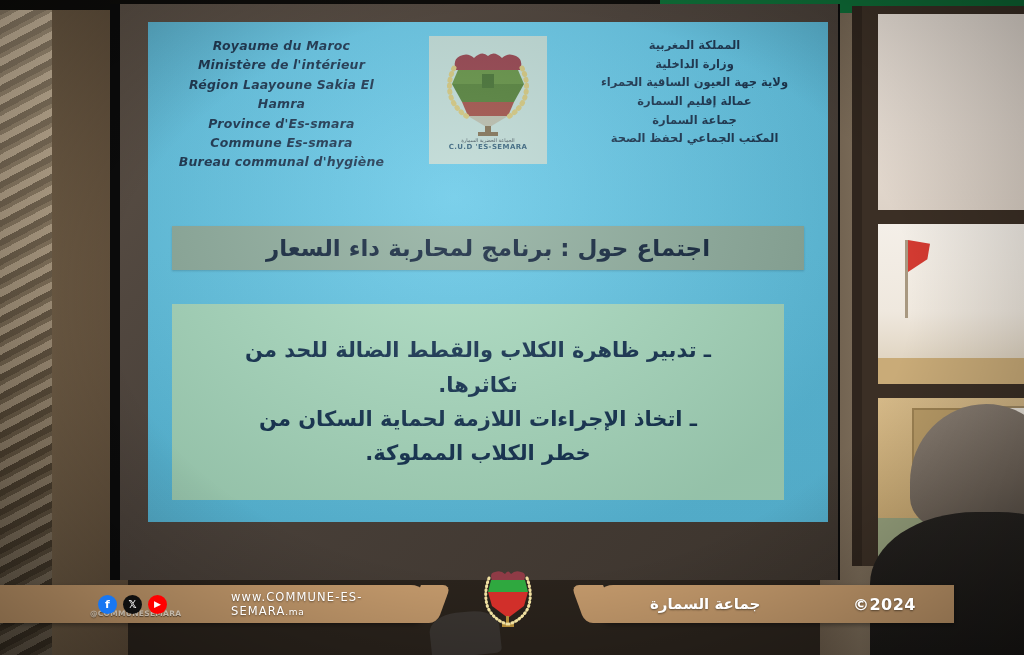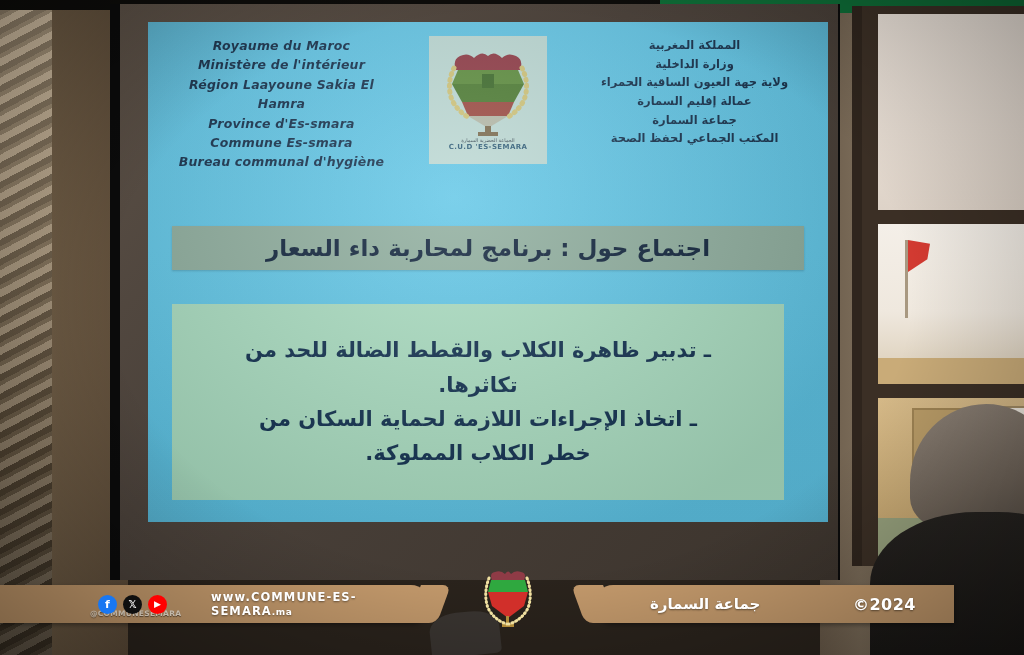--- a/index.html
+++ b/index.html
@@ -235,22 +235,22 @@
   .fb{background:#1877f2;}
   .xx{background:#0f0f0f;font-size:10px;}
   .yt{background:#ff0000;font-size:9px;}
   .handle{
     position:absolute;left:110px;top:24px;
     font-size:7.5px;font-weight:bold;color:#f3e6d4;letter-spacing:.3px;
     text-shadow:0 1px 1px rgba(0,0,0,.5);
     font-family:"DejaVu Sans", sans-serif;
   }
   .site{
-    position:relative;z-index:2;margin-left:44px;
-    font-size:11.5px;font-weight:bold;color:#ffffff;letter-spacing:1.1px;
+    position:relative;z-index:2;margin-left:64px;
+    font-size:11.5px;font-weight:normal;color:#ffffff;letter-spacing:1.1px;
     text-shadow:0 1px 2px rgba(0,0,0,.45);
     font-family:"DejaVu Sans", sans-serif;
   }
   .site small{font-size:9px;letter-spacing:.6px;}
 
   .banner-right{
     position:absolute;left:594px;top:585px;width:360px;height:38px;
     background:#c49a6c;
     border-radius:19px 0 0 19px;
     display:flex;align-items:center;justify-content:space-between;

